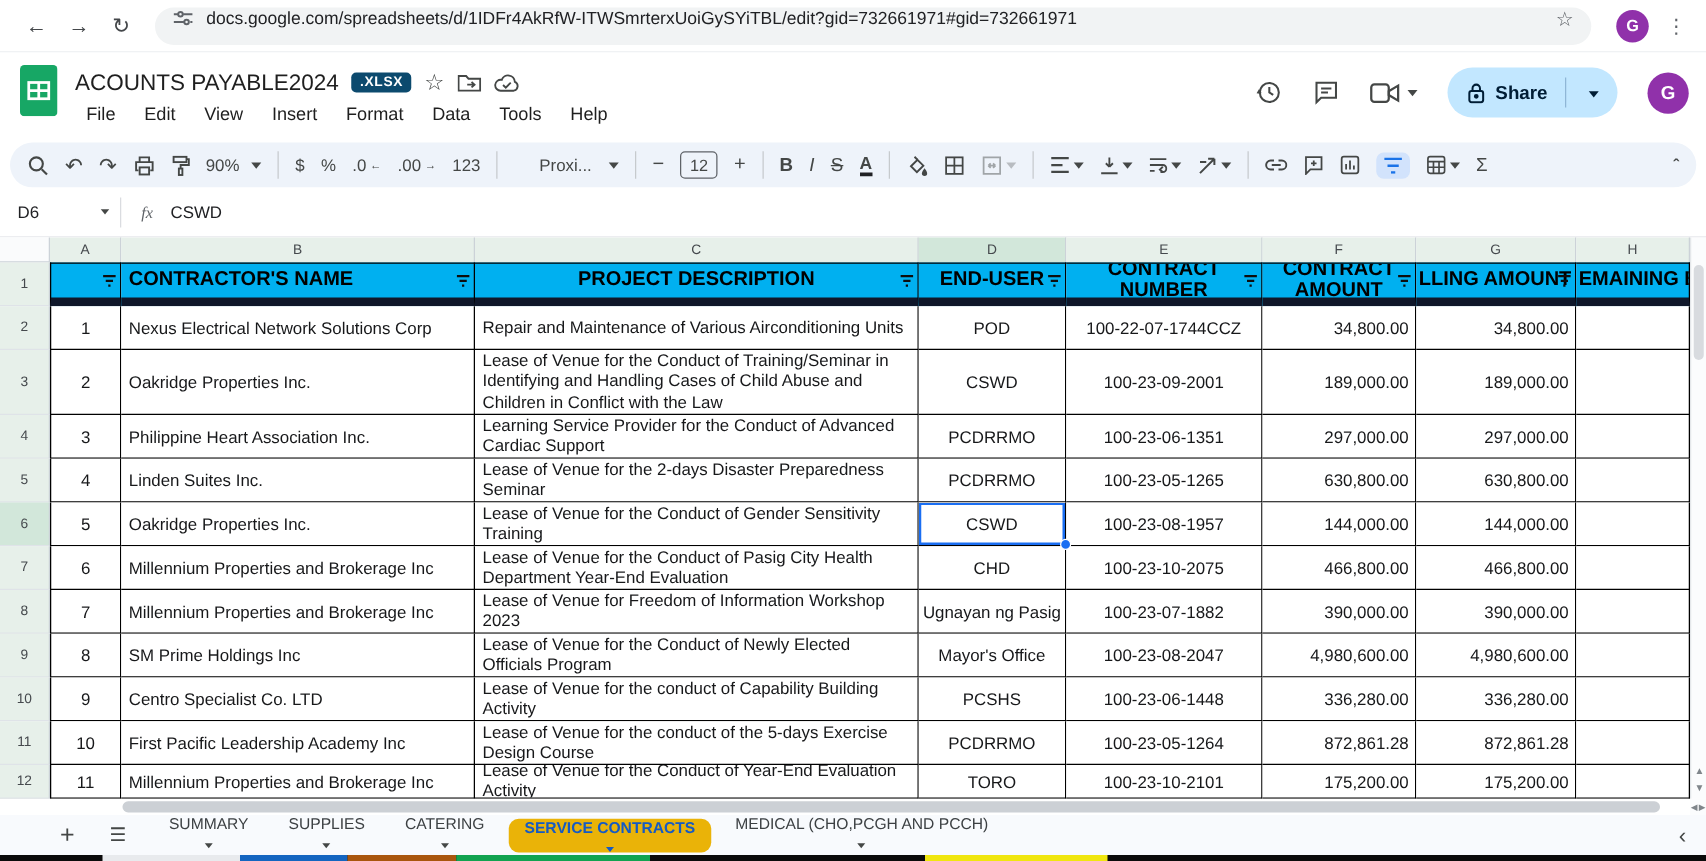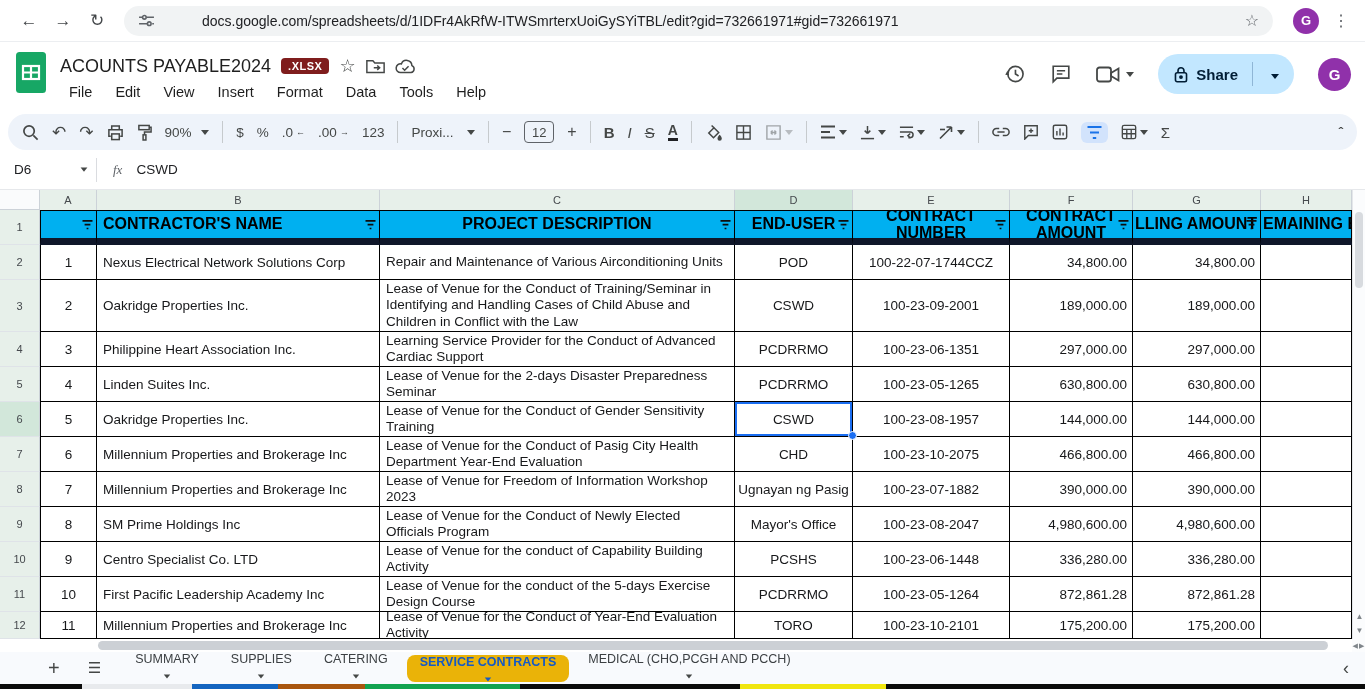--- a/index.html
+++ b/index.html
@@ -5,33 +5,33 @@
   * { box-sizing: border-box; margin: 0; padding: 0; }
   html,body { width:1365px; height:689px; overflow:hidden; background:#fff;
     font-family:"Liberation Sans", sans-serif; color:#202124; }
   svg { display:block; }
 
   
   #chrome { position:absolute; top:0; left:0; width:1365px; height:42px; background:#fff;
     display:flex; align-items:center; padding:0 12px; border-bottom:1px solid #eceef1; }
   .nav-ic { font-size:17px; color:#44474a; width:34px; text-align:center; cursor:pointer; }
   #urlpill { flex:1; height:30px; background:#f1f3f4; border-radius:15px; margin:0 10px;
-    display:flex; align-items:center; padding:0 14px; font-size:14px; color:#202124;gap:37px; }
+    display:flex; align-items:flex-start; padding:0 14px; font-size:14px; color:#202124; }
   #urlpill .url { flex:1; margin-left:10px; white-space:nowrap; overflow:hidden; }
   .star { font-size:16px; color:#5f6368; }
   #chrome .avatar { width:26px; height:26px; border-radius:50%; background:#9031aa; color:#fff;
     font-size:13px; font-weight:bold; display:flex; align-items:center; justify-content:center; margin:0 10px; }
   .kebab { font-size:16px; color:#5f6368; padding:0 4px; }
 
   
   #appheader { position:absolute; top:42px; left:0; width:1365px; height:72px; background:#fff; }
   #logo { position:absolute; left:16px; top:10px; }
   #titlerow { position:absolute; left:60px; top:13px; display:flex; align-items:center; gap:10px; }
   #doc-title { font-size:18px; color:#1f1f1f; }
-  #badge { background:#7f1d1d; color:#fff; font-size:11px; font-weight:bold; padding:2px 7px; border-radius:4px; letter-spacing:.5px; }
+  #badge { background:#0c4a6e; color:#fff; font-size:11px; font-weight:bold; padding:2px 7px; border-radius:4px; letter-spacing:.5px; }
   .hdr-ic { color:#444746; }
   #menurow { position:absolute; left:62px; top:40px; display:flex; gap:9px; font-size:14.5px; color:#1f1f1f; }
   #menurow span { padding:2px 7px; border-radius:4px; cursor:pointer; }
   #rightcluster { position:absolute; right:14px; top:12px; display:flex; align-items:center; gap:24px; }
   #sharebtn { height:40px; background:var(--share-bg); border-radius:20px; display:flex; align-items:center; padding:0 5px 0 16px; gap:8px; }
   #sharebtn .sharelabel { font-size:15px; font-weight:bold; color:#001d35; }
   #sharebtn .sep { width:1px; height:24px; background:#8fb6d6; margin-left:6px; }
   #sharebtn .sharecaret { padding:0 10px; color:#001d35; }
   #acct-avatar { width:33px; height:33px; border-radius:50%; background:#9031aa; color:#fff; font-weight:bold;
     font-size:15px; display:flex; align-items:center; justify-content:center; }
@@ -228,21 +228,21 @@
   <span class="tb">
       <span>.0</span>
       <span class="tinyarrow">←</span>
     </span>
   <span class="tb">
       <span>.00</span>
       <span class="tinyarrow">→</span>
     </span>
   <span class="tb">123</span>
   <span class="div"></span>
-  <span class="tb" style="min-width:62px;"><span>Proxi...</span>&nbsp;&nbsp;<span class="caret"></span></span>
+  <span class="tb" style="min-width:62px;margin-left:20px;"><span>Proxi...</span>&nbsp;&nbsp;<span class="caret"></span></span>
   <span class="div"></span>
   <span class="tb" style="font-size:16px;">−</span>
   <span id="fontsizebox">12</span>
   <span class="tb" style="font-size:16px;">+</span>
   <span class="div"></span>
   <span class="tb bold" style="font-size:15px;">B</span>
   <span class="tb ital" style="font-size:15px;">I</span>
   <span class="tb strike" style="font-size:15px;">S</span>
   <span class="tb tclr" style="font-size:14px;">A</span>
   <span class="div"></span>

